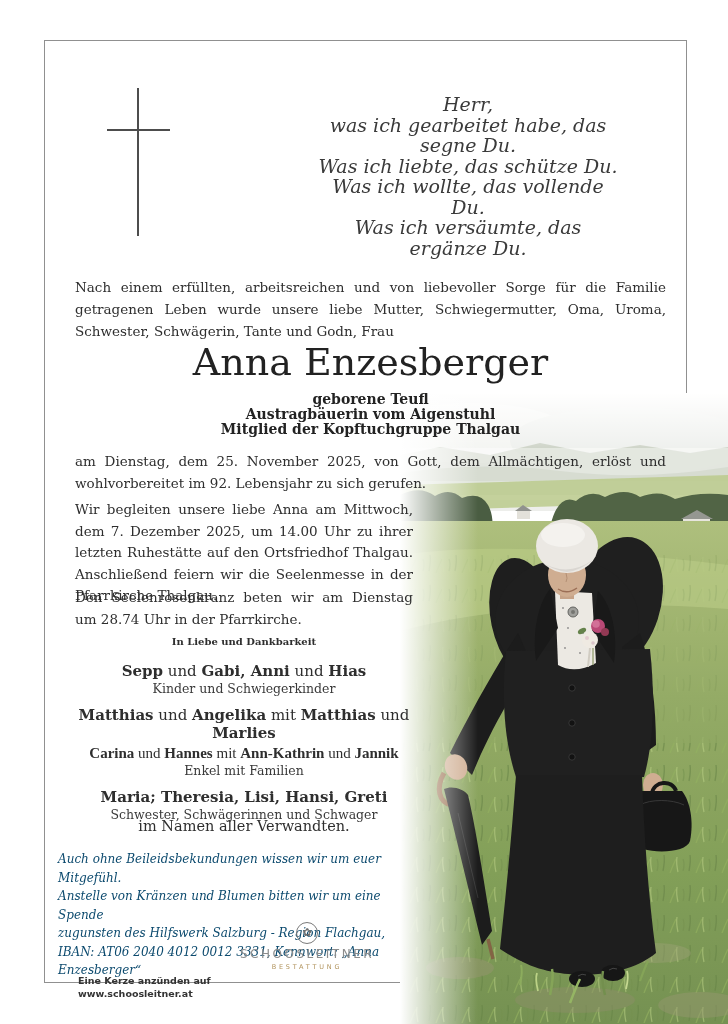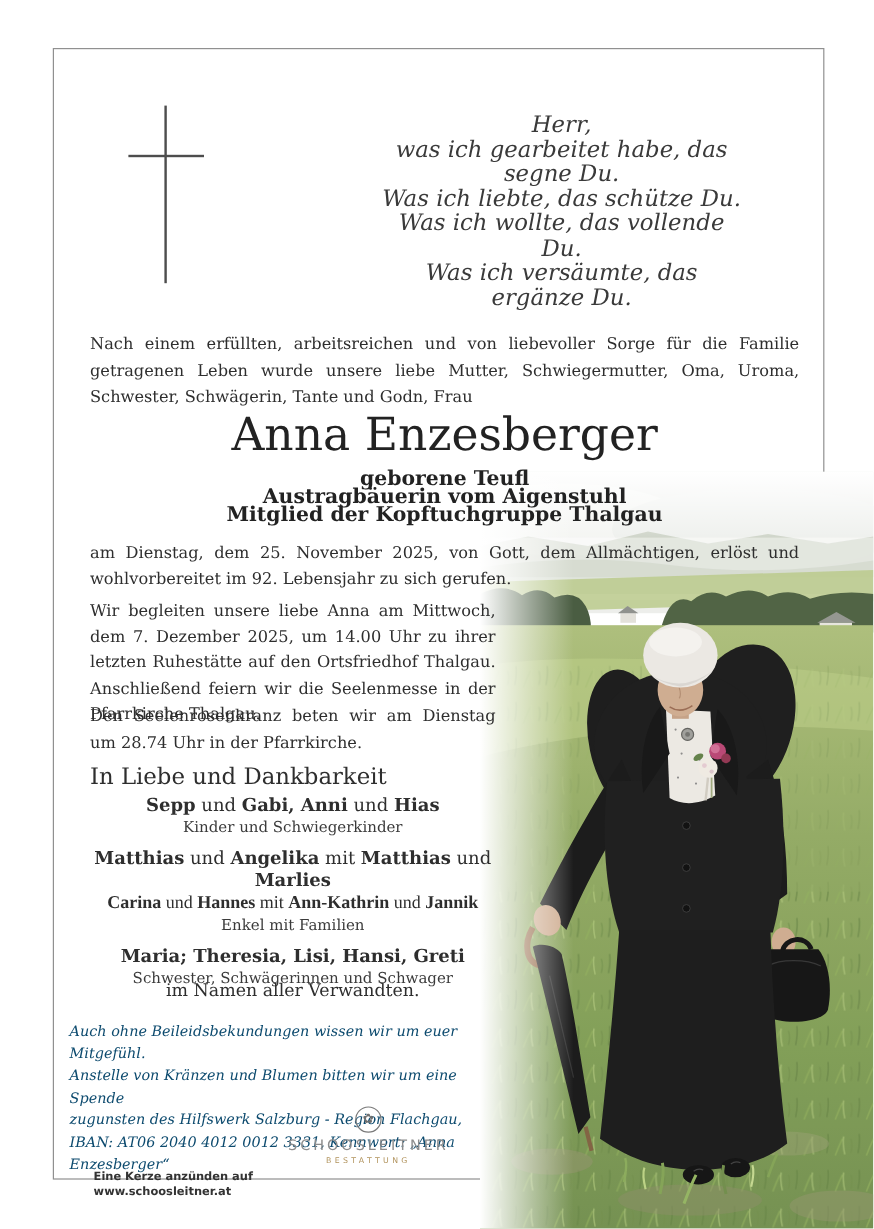--- a/index.html
+++ b/index.html
@@ -11,26 +11,26 @@
   .photo-wrap{position:absolute;left:400px;top:393px;width:328px;height:631px;z-index:2;}
   
   .cross-v{position:absolute;left:137px;top:88px;width:2px;height:148px;background:#4d4d4d;}
   .cross-h{position:absolute;left:107px;top:129px;width:63px;height:2px;background:#4d4d4d;}
   
   .poem{position:absolute;left:318px;top:94px;width:300px;text-align:center;
         font-style:italic;font-size:19px;line-height:20.5px;color:#3a3a3a;}
   .intro{position:absolute;left:75px;top:276px;width:591px;font-size:13.5px;line-height:22px;text-align:justify;}
   .name{position:absolute;left:75px;top:340px;width:591px;text-align:center;font-size:38px;line-height:44px;color:#222;}
   .roles{position:absolute;left:75px;top:392px;width:591px;text-align:center;font-weight:bold;
-         font-size:17px;line-height:14.5px;color:#222;}
+         font-size:14px;line-height:14.5px;color:#222;}
   .roles div{margin-bottom:0.5px;}
   .passing{position:absolute;left:75px;top:450px;width:591px;font-size:13.5px;line-height:22px;text-align:justify;}
   .funeral{position:absolute;left:75px;top:499px;width:338px;font-size:13.5px;line-height:21.5px;text-align:justify;}
   .rosary{position:absolute;left:75px;top:587px;width:338px;font-size:13.5px;line-height:21.5px;text-align:justify;}
-  .gratitude{position:absolute;left:75px;top:636px;width:338px;font-weight:normal;font-size:19px;}
+  .gratitude{position:absolute;left:75px;top:636px;width:338px;text-align:center;font-weight:bold;font-size:10px;}
   .mourners{position:absolute;left:75px;top:652px;width:338px;text-align:center;}
   .m-names{font-size:15px;line-height:18px;margin-top:10px;}
   .m-names + .m-names{margin-top:2px;font-family:Liberation Serif, serif;}
   .m-names .bold{font-weight:bold;}
   .m-rel{font-size:12.5px;line-height:15px;margin-top:1px;color:#3a3a3a;}
   .closing{position:absolute;left:75px;top:818px;width:338px;text-align:center;font-size:14.5px;}
   .donation{position:absolute;left:58px;top:850px;width:372px;text-align:left;
             font-style:italic;font-size:12px;line-height:18.5px;color:#0c4a6e;}
   
   .candle{position:absolute;left:78px;top:946px;font-family:"DejaVu Sans", sans-serif;

